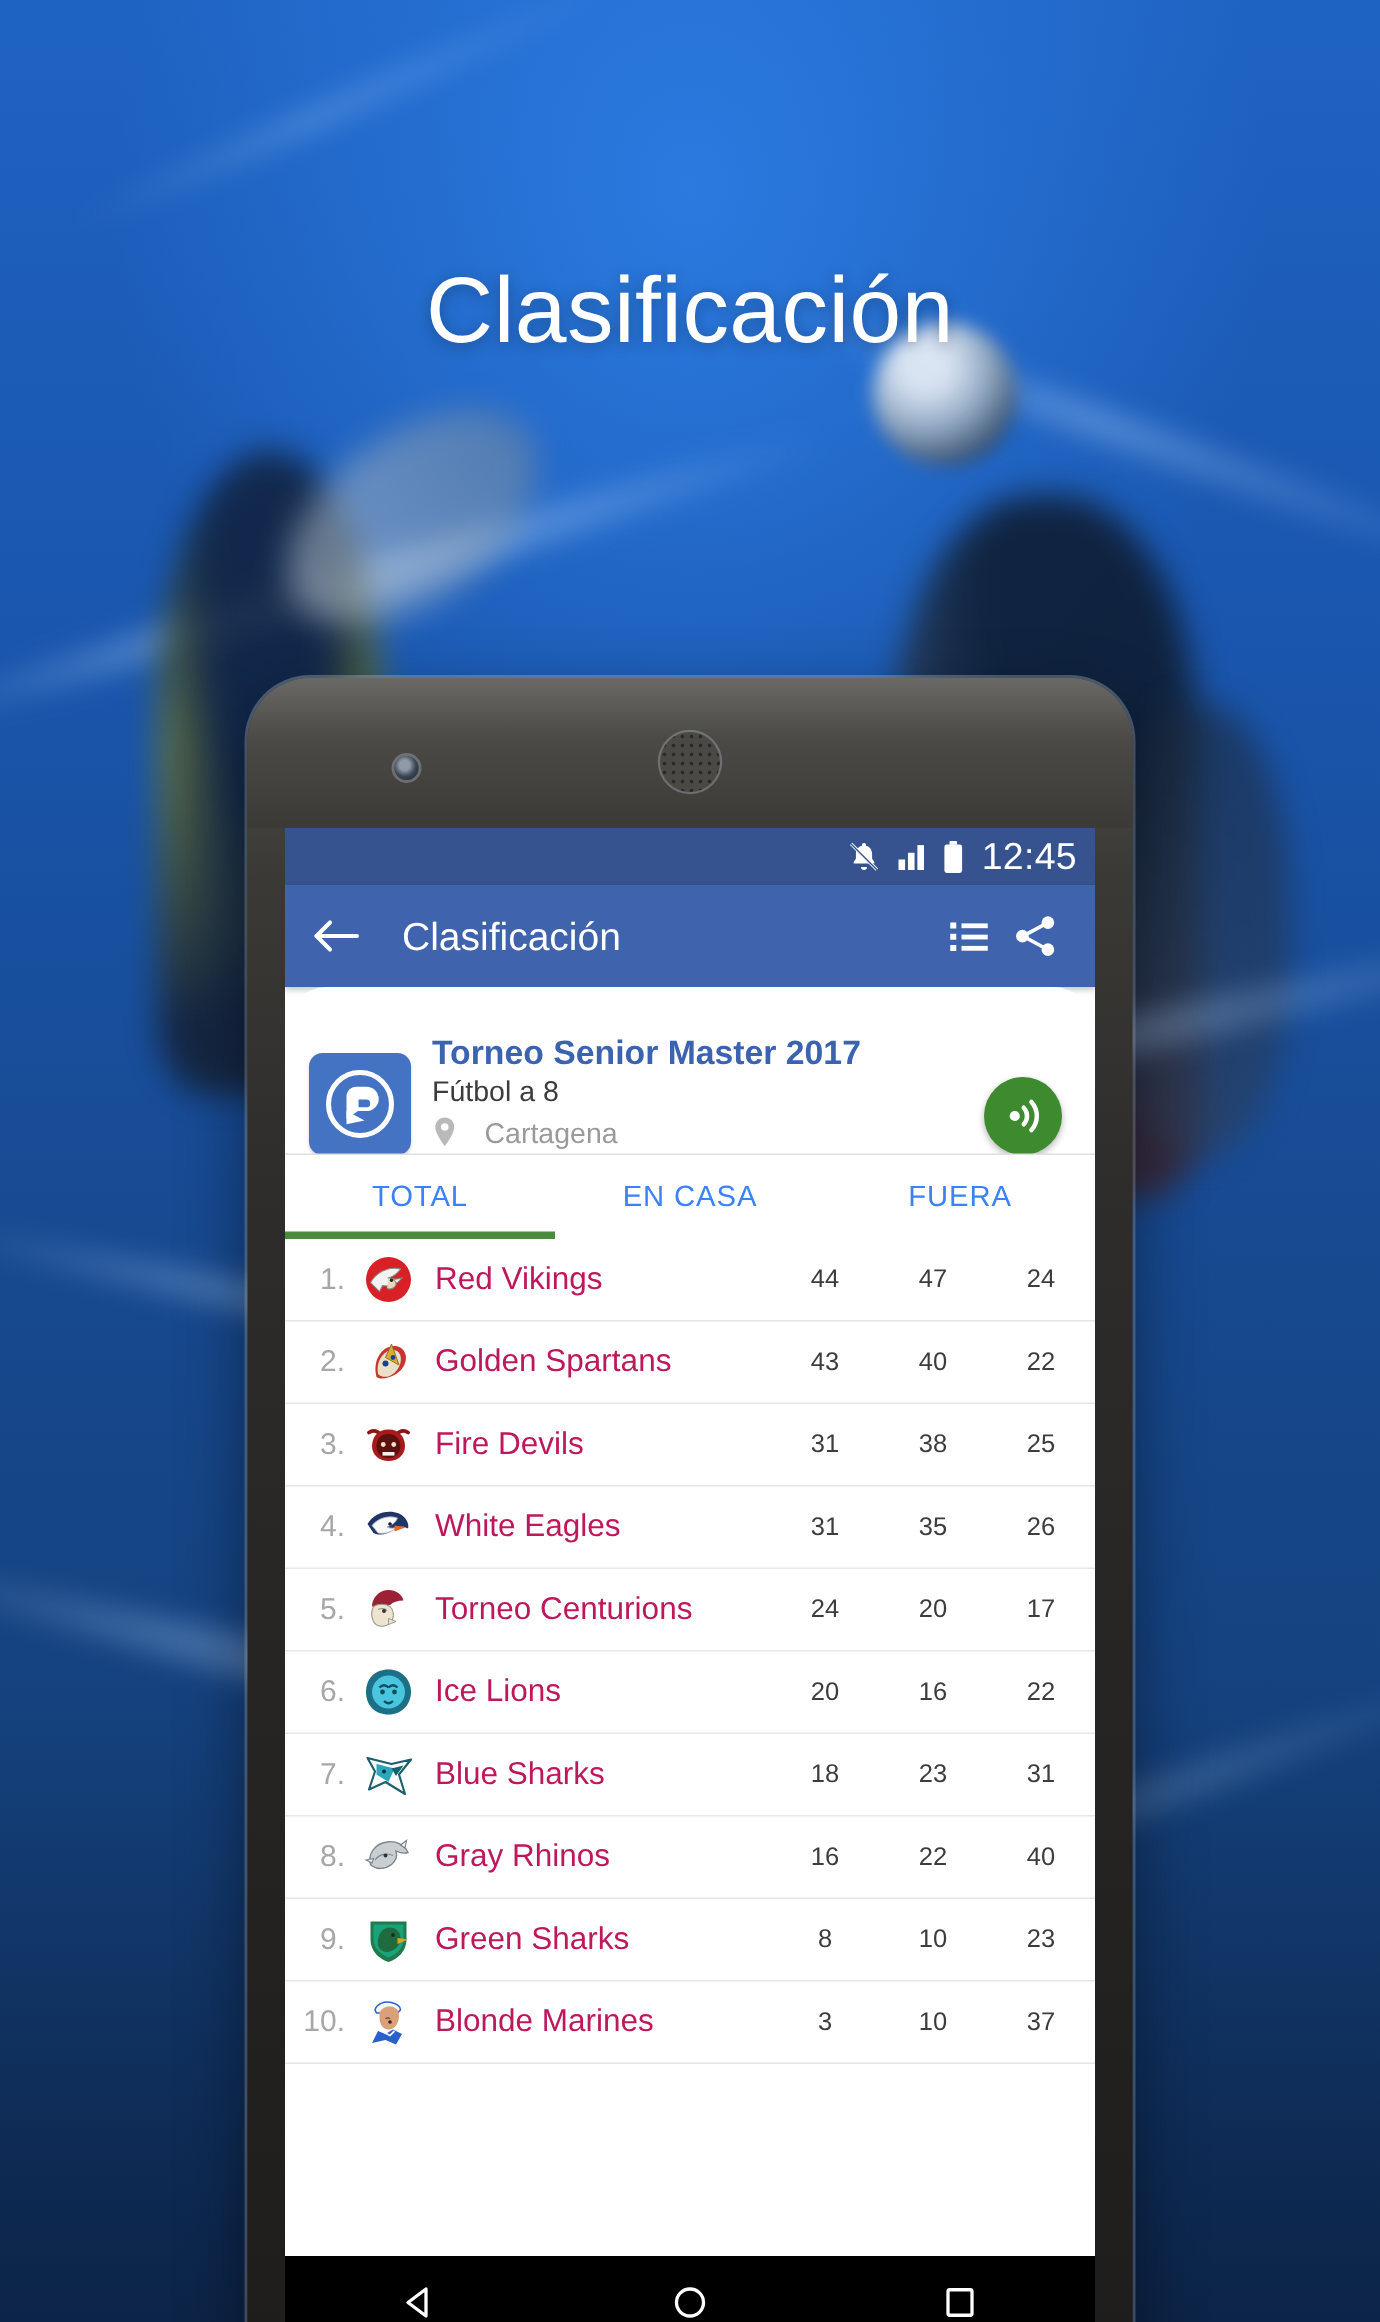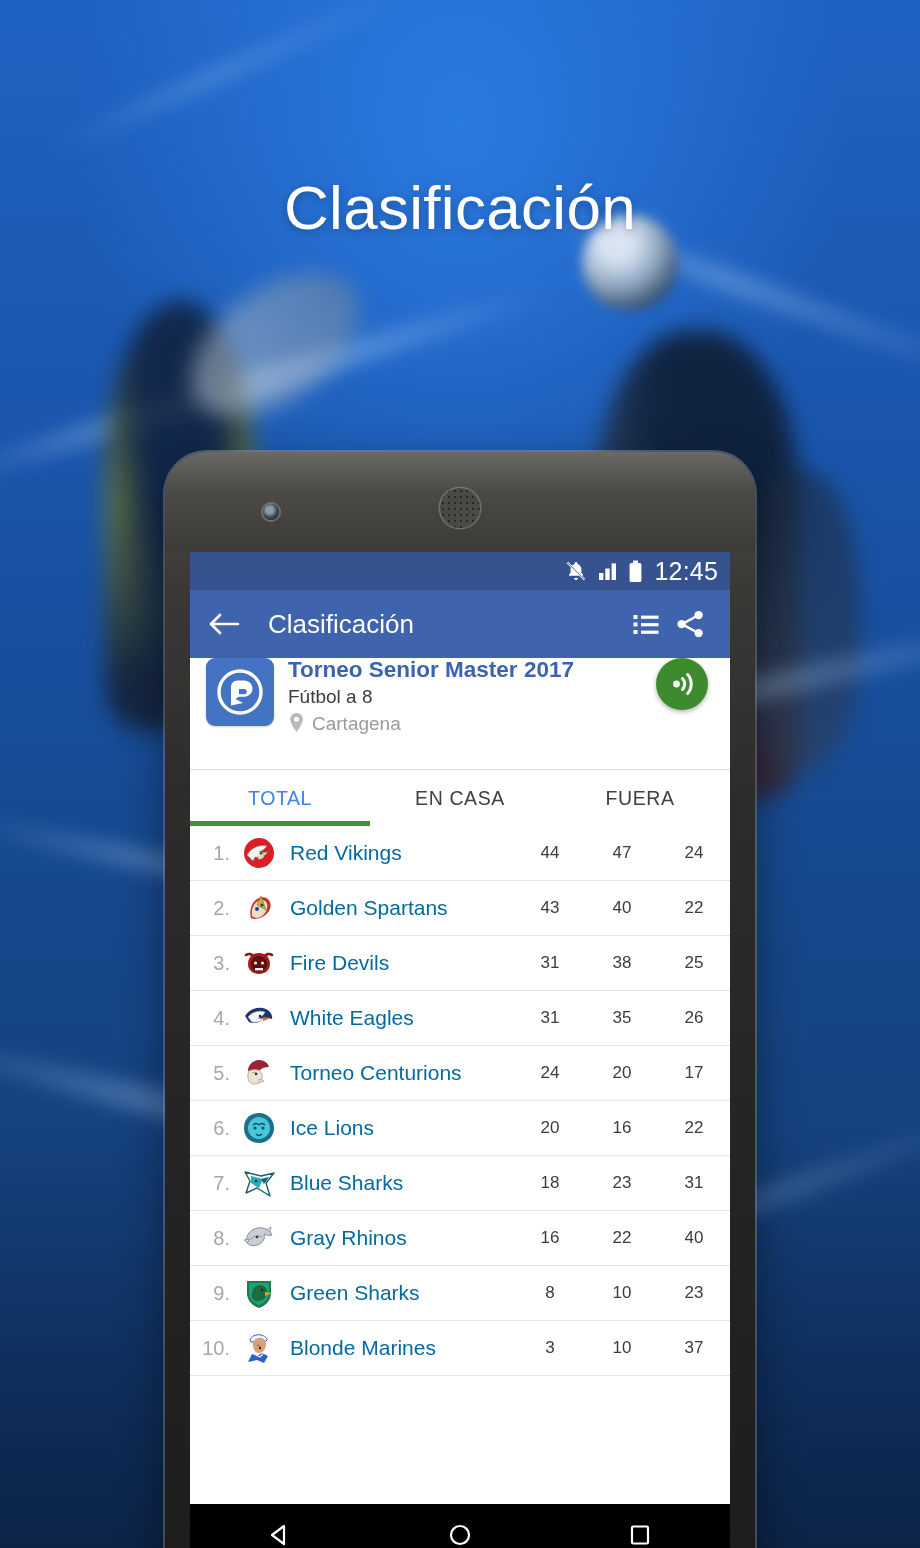--- a/index.html
+++ b/index.html
@@ -75,54 +75,54 @@
   #status-bar .st-ico{display:flex;align-items:center;}
   #status-time{color:#fff;font-size:25px;font-weight:400;letter-spacing:.2px;margin-left:2px;}
 
   
   #app-bar{height:68px;background:#3f63ad;display:flex;align-items:center;padding:0 18px;
            box-shadow:0 2px 4px rgba(0,0,0,.22);}
   #app-bar-title{color:#fff;font-size:26px;font-weight:400;margin-left:22px;flex:1;}
   .bar-ico{width:44px;height:44px;display:flex;align-items:center;justify-content:center;cursor:pointer;}
 
   
-  #tournament-card{height:112px;background:#fff;display:flex;align-items:flex-start;padding:0 16px;position:relative;}
+  #tournament-card{height:112px;background:#fff;display:flex;align-items:flex-end;padding:0 16px;position:relative;border-radius:28px;}
   #tournament-logo{width:68px;height:68px;border-radius:9px;background:#4573c4;
     display:flex;align-items:center;justify-content:center;flex:0 0 auto;
     box-shadow:0 1px 2px rgba(0,0,0,.2);}
   #tournament-info{margin-left:14px;flex:1;min-width:0;}
   #tournament-name{color:#3b63b0;font-size:22.5px;font-weight:bold;line-height:1.1;white-space:nowrap;}
   #tournament-sport{color:#3c3c3c;font-size:19px;margin-top:4px;line-height:1.1;}
   #tournament-location-row{display:flex;align-items:center;margin-top:4px;}
-  #tournament-location{color:#9a9a9a;font-size:19px;margin-left:7px;}
+  #tournament-location{color:#9a9a9a;font-size:19px;margin-left:18px;}
   #follow-fab{width:52px;height:52px;border-radius:50%;background:#3d8b2e;display:flex;align-items:center;
     justify-content:center;flex:0 0 auto;margin-right:6px;box-shadow:0 2px 5px rgba(0,0,0,.3);cursor:pointer;}
   #card-divider{position:absolute;left:0;right:0;bottom:0;height:1px;background:#e0e0e0;}
 
   
   #tabs{height:56px;background:#fff;display:flex;position:relative;}
   .tab{flex:1;display:flex;align-items:center;justify-content:center;font-size:19.5px;
-       letter-spacing:.6px;color:#404040;cursor:pointer;}
+       letter-spacing:.6px;color:#3b82f6;cursor:pointer;}
   .tab.active{color:#3b82f6;}
   #tab-indicator{position:absolute;left:0;bottom:0;width:33.333%;height:5px;background:#4a8b3f;}
 
   
   #table-header{height:44px;background:#4a4a4a;display:flex;align-items:center;color:#fff;position:relative;}
   #table-header .dark-overlay{position:absolute;right:0;top:0;bottom:0;width:176px;background:#333232;
      clip-path:polygon(22px 0,100% 0,100% 100%,0 100%);}
   .th-team{padding-left:28px;font-size:17.5px;font-weight:bold;letter-spacing:.9px;flex:1;position:relative;z-index:2;}
   .th-stat{width:72px;text-align:center;font-size:19px;position:relative;z-index:2;}
 
   
   #standings{background:#fff;}
   .row{height:54px;display:flex;align-items:center;border-bottom:1px solid #e6e6e6;cursor:pointer;}
   .row-pos{width:40px;text-align:right;color:#a7a7a7;font-size:20px;padding-right:6px;flex:0 0 auto;}
   .row-crest{width:46px;height:44px;flex:0 0 auto;display:flex;align-items:center;justify-content:center;}
   .row-crest svg{display:block;}
-  .row-team{flex:1;font-size:21px;color:#0369a1;padding-left:8px;white-space:nowrap;overflow:hidden;}
+  .row-team{flex:1;font-size:21px;color:#be185d;padding-left:8px;white-space:nowrap;overflow:hidden;}
   .row-stat{width:72px;text-align:center;font-size:17px;color:#3c3c3c;}
 
   
   #nav-bar{position:absolute;left:25px;top:1052px;width:540px;height:62px;background:#000;
            display:flex;align-items:center;justify-content:space-around;}
   .nav-btn{width:70px;height:44px;display:flex;align-items:center;justify-content:center;cursor:pointer;}
 </style>
 </head>
 <body>
 

